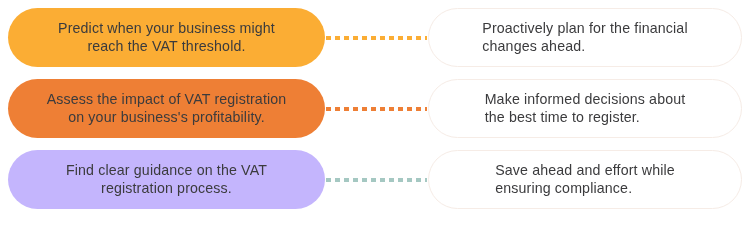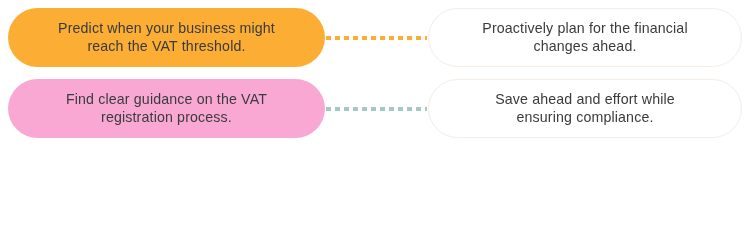--- a/index.html
+++ b/index.html
@@ -76,21 +76,20 @@
     border: 1.4px solid #f6ece6;
     display: flex;
     align-items: center;
     justify-content: center;
     padding: 0 18px;
     flex: 0 0 auto;
   }
   .card-text {
     font-size: 14.2px;
     line-height: 1.26;
-    text-align: center;
     color: #3b3b3d;
     letter-spacing: 0.15px;
     white-space: pre-line;
   }
 </style>
 </head>
 <body style="background: rgb(255, 255, 255);">
 
 <div id="diagram">
 
@@ -99,23 +98,34 @@
       <span class="pill-text">Predict when your business might
 reach the VAT threshold.</span>
     </div>
     <div class="connector" style="background-image: linear-gradient(to right, rgb(251, 173, 52) 0px, rgb(251, 173, 52) 5px, rgba(0, 0, 0, 0) 5px, rgba(0, 0, 0, 0) 9px);"></div>
     <div class="card" style="border-color: rgb(246, 236, 230);">
       <span class="card-text">Proactively plan for the financial
 changes ahead.</span>
     </div>
   </div>
 
+  <div class="row">
+    <div class="pill" style="background: rgb(238, 127, 53);">
+      <span class="pill-text">Assess the impact of VAT registration
+on your business's profitability.</span>
+    </div>
+    <div class="connector" style="background-image: linear-gradient(to right, rgb(238, 127, 53) 0px, rgb(238, 127, 53) 5px, rgba(0, 0, 0, 0) 5px, rgba(0, 0, 0, 0) 9px);"></div>
+    <div class="card" style="border-color: rgb(246, 236, 230);">
+      <span class="card-text">Make informed decisions about
+the best time to register.</span>
+    </div>
+  </div>
 
   <div class="row">
-    <div class="pill" style="background: #f9a8d4;">
+    <div class="pill" style="background: #c4b5fd;">
       <span class="pill-text">Find clear guidance on the VAT
 registration process.</span>
     </div>
     <div class="connector" style="background-image: linear-gradient(to right, rgb(165, 200, 194) 0px, rgb(165, 200, 194) 5px, rgba(0, 0, 0, 0) 5px, rgba(0, 0, 0, 0) 9px);"></div>
     <div class="card" style="border-color: rgb(246, 236, 230);">
       <span class="card-text">Save ahead and effort while
 ensuring compliance.</span>
     </div>
   </div>
 

